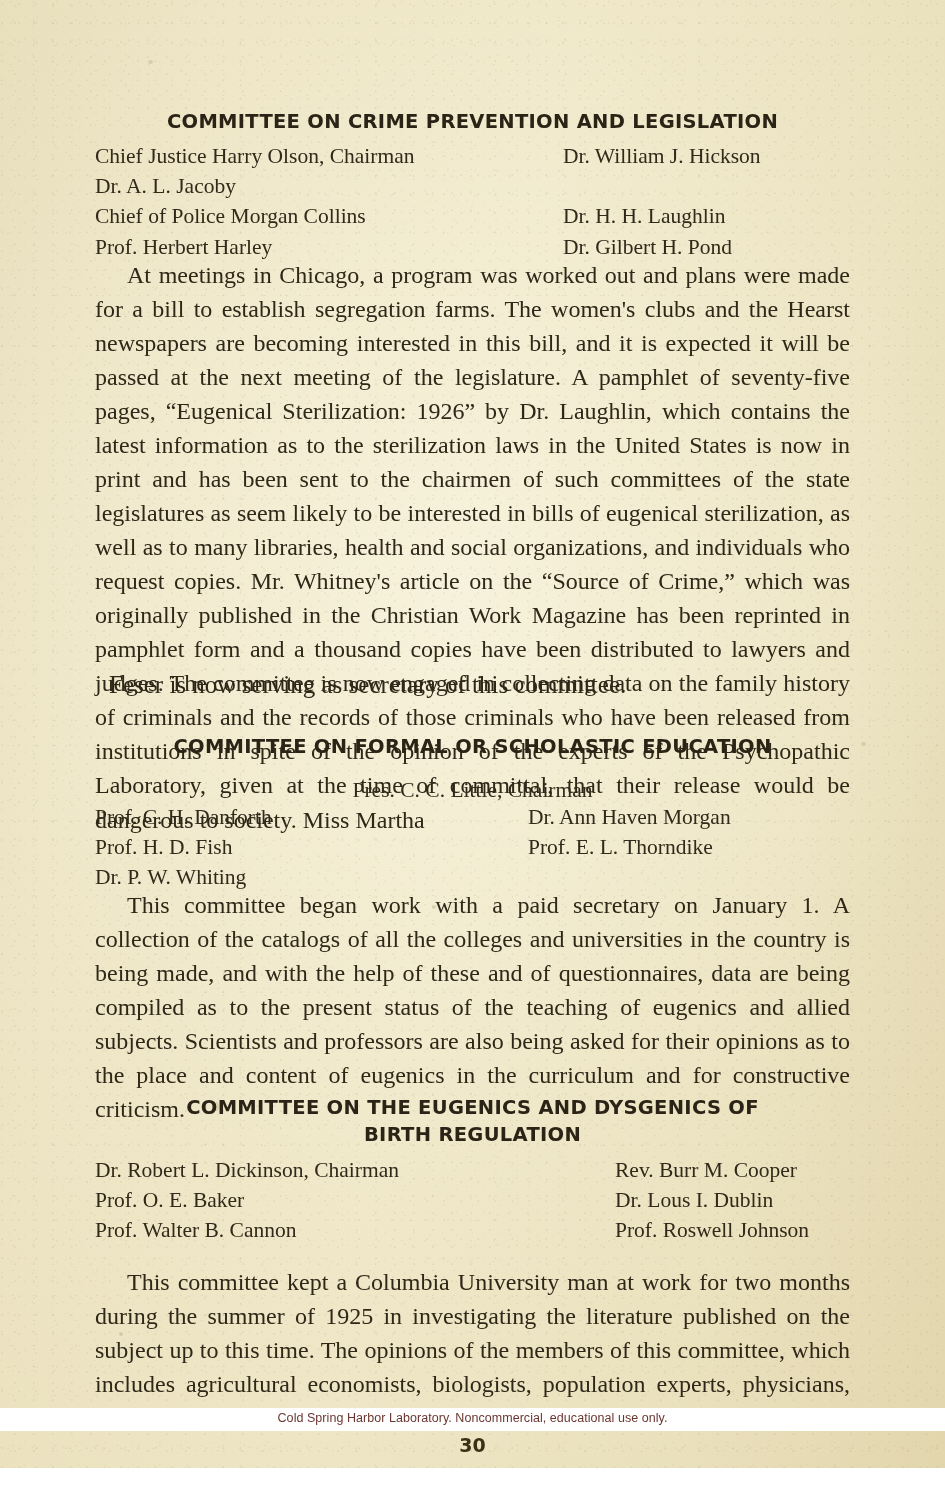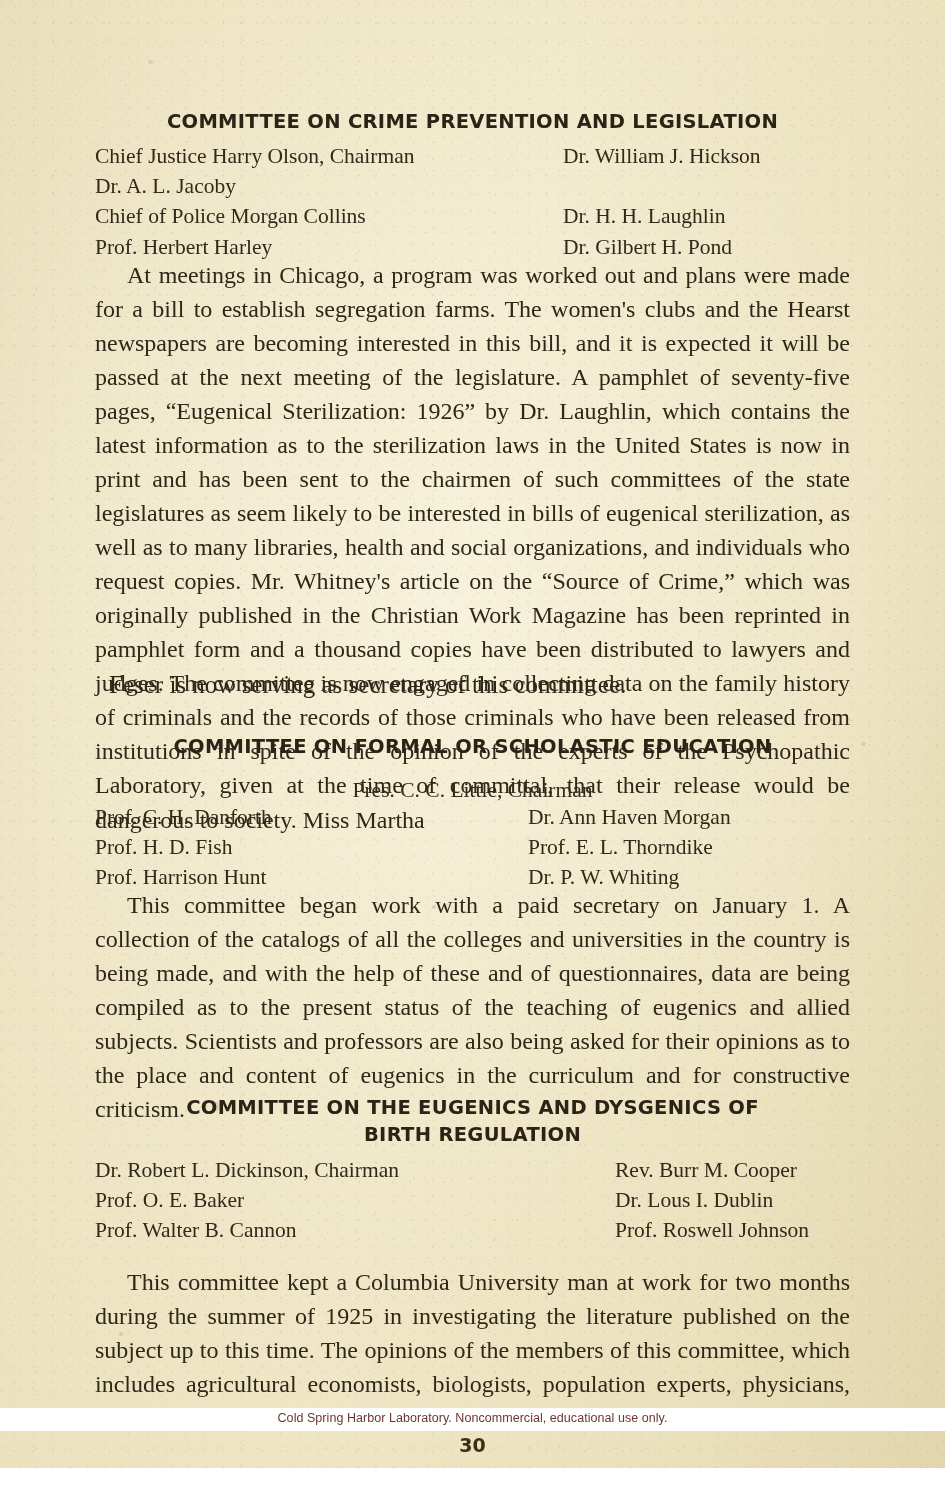--- a/index.html
+++ b/index.html
@@ -180,21 +180,20 @@
     <div class="member-list" style="position:absolute; left:0; top:802px; width:755px;">
       <div class="member-row">
         <span class="col-left" style="width:433px;">Prof. C. H. Danforth</span>
         <span>Dr. Ann Haven Morgan</span>
       </div>
       <div class="member-row">
         <span class="col-left" style="width:433px;">Prof. H. D. Fish</span>
         <span>Prof. E. L. Thorndike</span>
       </div>
       <div class="member-row">
-        <span class="col-left" style="width:433px;">Prof. Harrison Hunt</span>
         <span>Dr. P. W. Whiting</span>
       </div>
     </div>
 
     <p class="body-par indent" style="position:absolute; left:0; top:888px; width:755px;">This committee began work with a paid secretary on January 1.  A collection of the catalogs of all the colleges and universities in the country is being made, and with the help of these and of questionnaires, data are being compiled as to the present status of the teaching of eugenics and allied subjects.  Scientists and professors are also being asked for their opinions as to the place and content of eugenics in the curriculum and for constructive criticism.</p>
 
     <h2 class="section-heading" style="position:absolute; left:0; top:1094px; width:755px;">COMMITTEE ON THE EUGENICS AND DYSGENICS OF</h2>
     <h2 class="section-heading" style="position:absolute; left:0; top:1121px; width:755px;">BIRTH REGULATION</h2>
 
     <div class="member-list" style="position:absolute; left:0; top:1155px; width:755px;">

